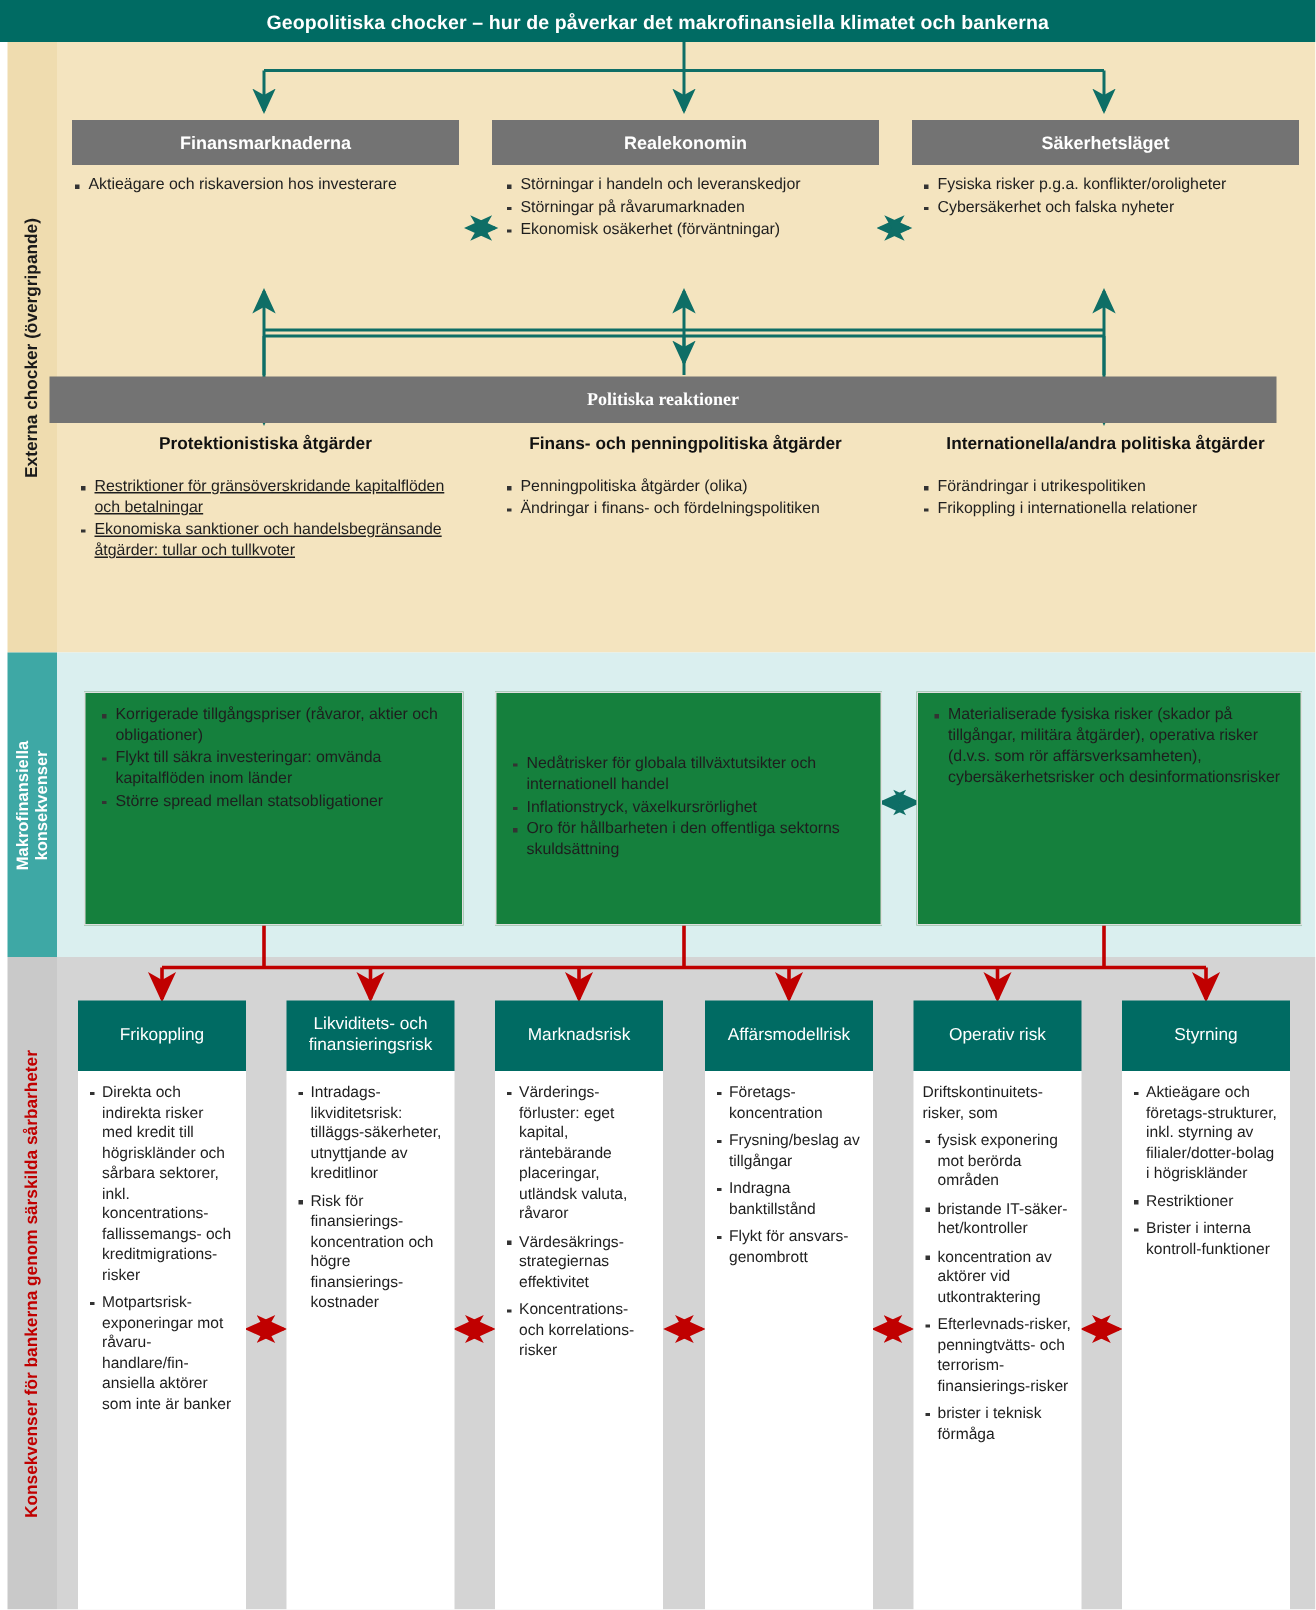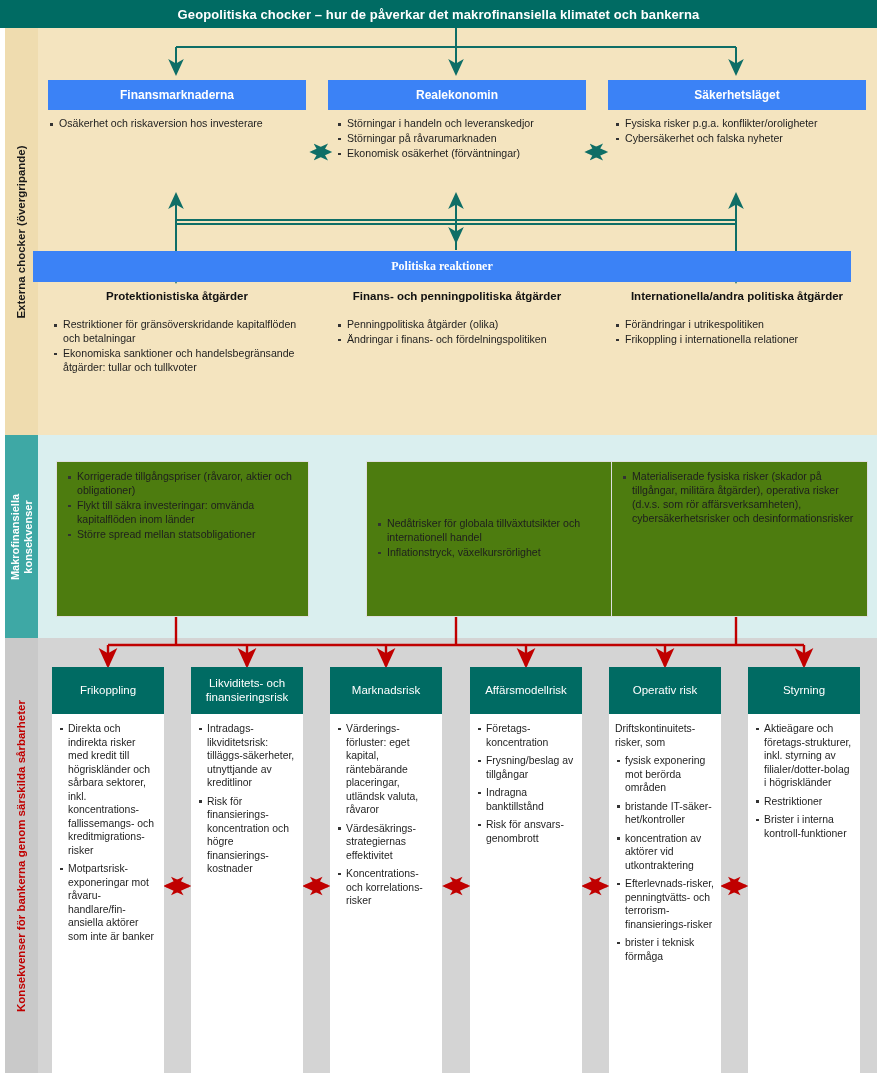--- a/index.html
+++ b/index.html
@@ -32,40 +32,40 @@
   #rail-cons{top:638px;height:435px;background:#C9C9C9;color:#C00000;}
 
   
   .section{position:absolute;left:38px;width:839px;}
   #sec-extern{top:28px;height:407px;background:#F4E4BF;}
   #sec-macro{top:435px;height:203px;background:#DAEFEF;}
   #sec-cons{top:638px;height:435px;background:#D4D4D4;}
 
   
   .goldbox{
-    position:absolute;background:#3b82f6;color:#fff;
+    position:absolute;background:#737373;color:#fff;
     display:flex;align-items:center;justify-content:center;
     font-size:12px;font-weight:bold;text-align:center;
   }
   
   .collist{position:absolute;font-size:10.6px;line-height:1.32;color:#1e1e1e;}
   .collist ul{margin:0;padding:0;list-style:none;}
   .collist li{position:relative;padding-left:11px;margin:0 0 1px 0;}
   .collist li:before{
     content:"";position:absolute;left:2px;top:6px;
     width:2.5px;height:2.5px;background:#333;
   }
   .subhead{
     position:absolute;font-size:11.5px;font-weight:bold;
     text-align:center;color:#111;
   }
 
   
   .whitebox{
-    position:absolute;background:#4d7c0f;border:1px solid #dfdfdf;
+    position:absolute;background:#15803d;border:1px solid #dfdfdf;
   }
   .whitebox .collist{position:static;padding:8px 9px;}
 
   
   .riskcol{position:absolute;top:667px;width:112px;}
   .riskcol .rhead{
     height:47px;background:#006B63;color:#fff;
     display:flex;align-items:center;justify-content:center;
     text-align:center;font-size:11.5px;line-height:1.2;padding:0 4px;
     box-sizing:border-box;
@@ -181,21 +181,21 @@
   </div>
   <div class="goldbox" style="left:328px;top:80px;width:258px;height:30px;">
     <span>Realekonomin</span>
   </div>
   <div class="goldbox" style="left:608px;top:80px;width:258px;height:30px;">
     <span>Säkerhetsläget</span>
   </div>
 
   <div class="collist" style="left:48px;top:117px;width:258px;">
     <ul>
-      <li>Osäkerhet och riskaversion hos investerare</li>
+      <li>Aktieägare och riskaversion hos investerare</li>
     </ul>
   </div>
   <div class="collist" style="left:336px;top:117px;width:252px;">
     <ul>
       <li>Störningar i handeln och leveranskedjor</li>
       <li>Störningar på råvarumarknaden</li>
       <li>Ekonomisk osäkerhet (förväntningar)</li>
     </ul>
   </div>
   <div class="collist" style="left:614px;top:117px;width:252px;">
@@ -206,21 +206,21 @@
   </div>
 
   <div class="goldbox" style="left:33px;top:251px;width:818px;height:31px;font-family:Liberation Serif, serif;">
     <span>Politiska reaktioner</span>
   </div>
 
   <div class="subhead" style="left:48px;top:290px;width:258px;">Protektionistiska åtgärder</div>
   <div class="subhead" style="left:328px;top:290px;width:258px;">Finans- och penningpolitiska åtgärder</div>
   <div class="subhead" style="left:608px;top:290px;width:258px;">Internationella/andra politiska åtgärder</div>
 
-  <div class="collist" style="left:52px;top:318px;width:250px;">
+  <div class="collist" style="left:52px;top:318px;width:250px;text-decoration:underline;">
     <ul>
       <li>Restriktioner för gränsöverskridande kapitalflöden och betalningar</li>
       <li>Ekonomiska sanktioner och handelsbegränsande åtgärder: tullar och tullkvoter</li>
     </ul>
   </div>
   <div class="collist" style="left:336px;top:318px;width:250px;">
     <ul>
       <li>Penningpolitiska åtgärder (olika)</li>
       <li>Ändringar i finans- och fördelningspolitiken</li>
     </ul>
@@ -235,25 +235,26 @@
   <div class="whitebox" style="left:56px;top:461px;width:251px;height:154px;">
     <div class="collist">
       <ul>
         <li>Korrigerade tillgångspriser (råvaror, aktier och obligationer)</li>
         <li>Flykt till säkra investeringar: omvända kapitalflöden inom länder</li>
         <li>Större spread mellan statsobligationer</li>
       </ul>
     </div>
   </div>
 
-  <div class="whitebox" style="left:330px;top:461px;width:256px;height:154px;display:flex;align-items:center;margin-left:36px;">
+  <div class="whitebox" style="left:330px;top:461px;width:256px;height:154px;display:flex;align-items:center;">
     <div class="collist">
       <ul>
         <li>Nedåtrisker för globala tillväxtutsikter och internationell handel</li>
         <li>Inflationstryck, växelkursrörlighet</li>
+        <li>Oro för hållbarheten i den offentliga sektorns skuldsättning</li>
       </ul>
     </div>
   </div>
 
   <div class="whitebox" style="left:611px;top:461px;width:255px;height:154px;">
     <div class="collist">
       <ul>
         <li>Materialiserade fysiska risker (skador på tillgångar, militära åtgärder), operativa risker (d.v.s. som rör affärsverksamheten), cybersäkerhetsrisker och desinformationsrisker</li>
       </ul>
     </div>
@@ -290,21 +291,21 @@
     </div>
   </div>
 
   <div class="riskcol" style="left:470px;">
     <div class="rhead">Affärsmodellrisk</div>
     <div class="rbody">
       <ul>
         <li>Företags-koncentration</li>
         <li>Frysning/beslag av tillgångar</li>
         <li>Indragna banktillstånd</li>
-        <li>Risk för ansvars-genombrott</li>
+        <li>Flykt för ansvars-genombrott</li>
       </ul>
     </div>
   </div>
 
   <div class="riskcol" style="left:609px;">
     <div class="rhead">Operativ risk</div>
     <div class="rbody">
       <p class="lead">Driftskontinuitets-risker, som</p>
       <ul>
         <li>fysisk exponering mot berörda områden</li>

